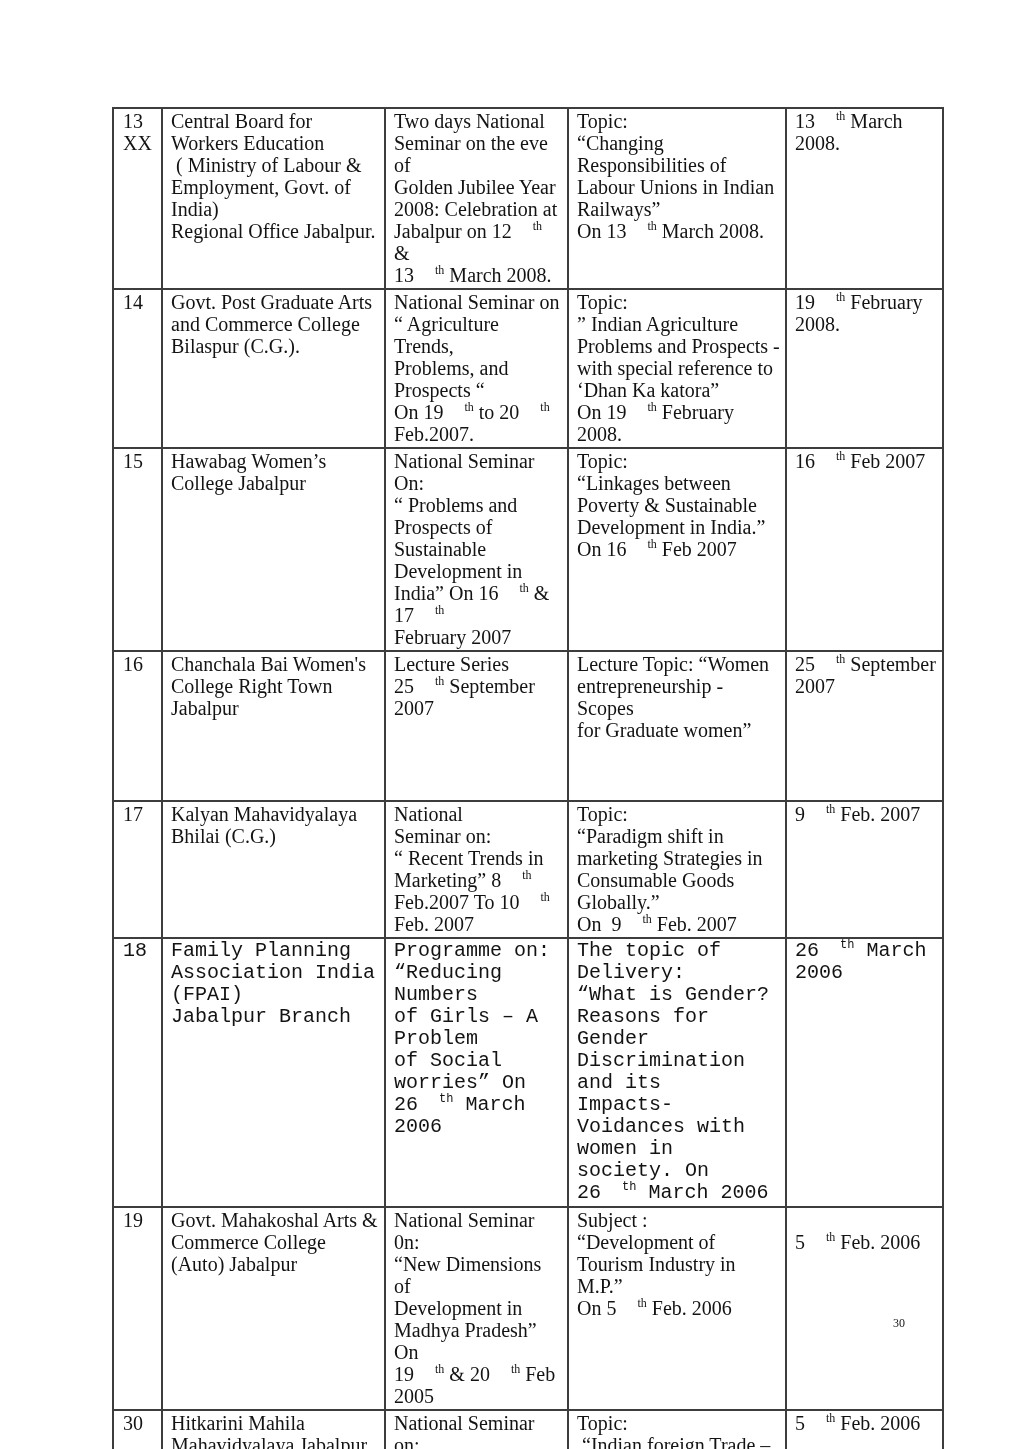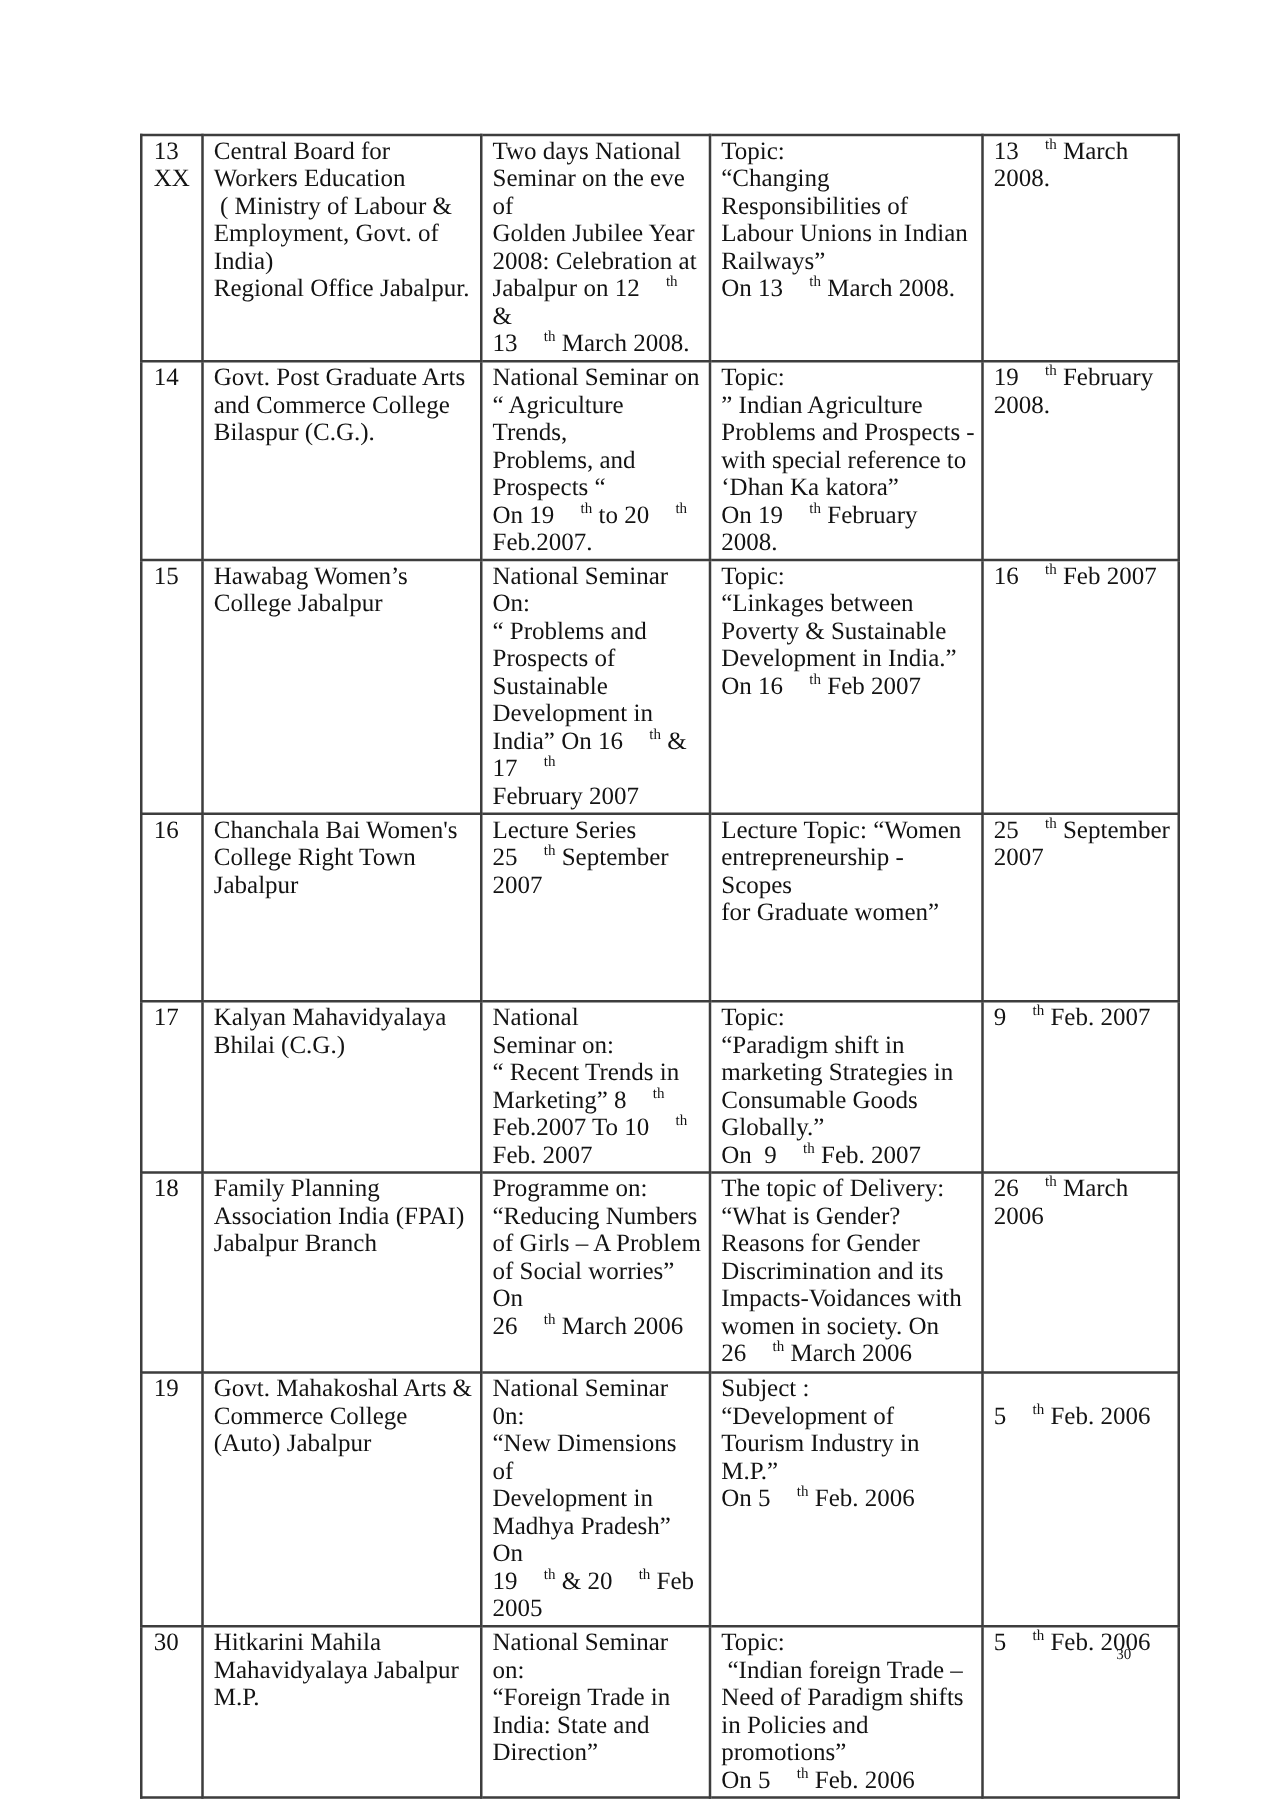--- a/index.html
+++ b/index.html
@@ -97,21 +97,21 @@
           <td class="cell-topic">Lecture Topic: “Women<br>entrepreneurship - Scopes<br>for Graduate women”</td>
           <td class="cell-date">25<sup>th</sup> September<br>2007</td>
         </tr>
         <tr style="height: 134px;">
           <td class="cell-no">17</td>
           <td class="cell-organization">Kalyan Mahavidyalaya<br>Bhilai (C.G.)</td>
           <td class="cell-seminar">National<br>Seminar on:<br>“ Recent Trends in<br>Marketing” 8<sup>th</sup><br>Feb.2007 To 10<sup>th</sup><br>Feb. 2007</td>
           <td class="cell-topic">Topic:<br>“Paradigm shift in<br>marketing Strategies in<br>Consumable Goods<br>Globally.”<br>On  9<sup>th</sup> Feb. 2007</td>
           <td class="cell-date">9<sup>th</sup> Feb. 2007</td>
         </tr>
-        <tr style="height: 160px;">
+        <tr style="height: 160px; font-family: Liberation Mono, monospace;">
           <td class="cell-no">18</td>
           <td class="cell-organization">Family Planning<br>Association India (FPAI)<br>Jabalpur Branch</td>
           <td class="cell-seminar">Programme on:<br>“Reducing Numbers<br>of Girls – A Problem<br>of Social worries” On<br>26<sup>th</sup> March 2006</td>
           <td class="cell-topic">The topic of Delivery:<br>“What is Gender?<br>Reasons for Gender<br>Discrimination and its<br>Impacts-Voidances with<br>women in society. On<br>26<sup>th</sup> March 2006</td>
           <td class="cell-date">26<sup>th</sup> March 2006</td>
         </tr>
         <tr style="height: 112px;">
           <td class="cell-no">19</td>
           <td class="cell-organization">Govt. Mahakoshal Arts &amp;<br>Commerce College<br>(Auto) Jabalpur</td>
           <td class="cell-seminar">National Seminar 0n:<br>“New Dimensions of<br>Development in<br>Madhya Pradesh” On<br>19<sup>th</sup> &amp; 20<sup>th</sup> Feb 2005</td>

